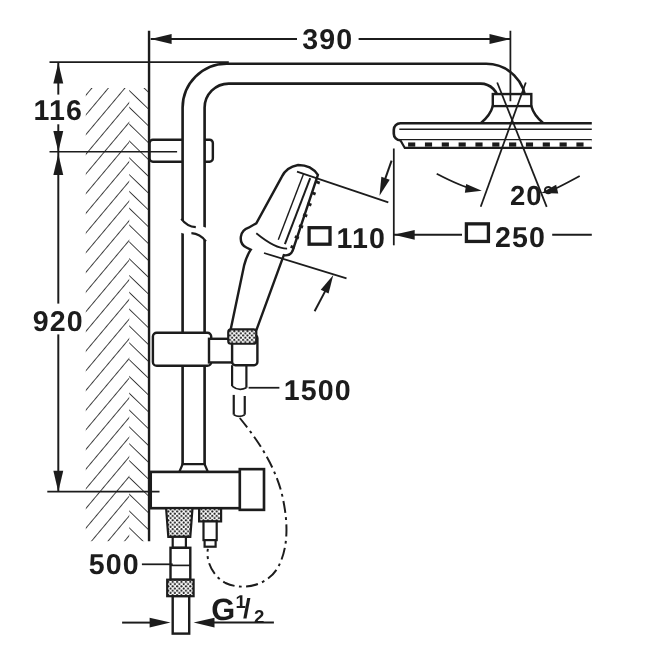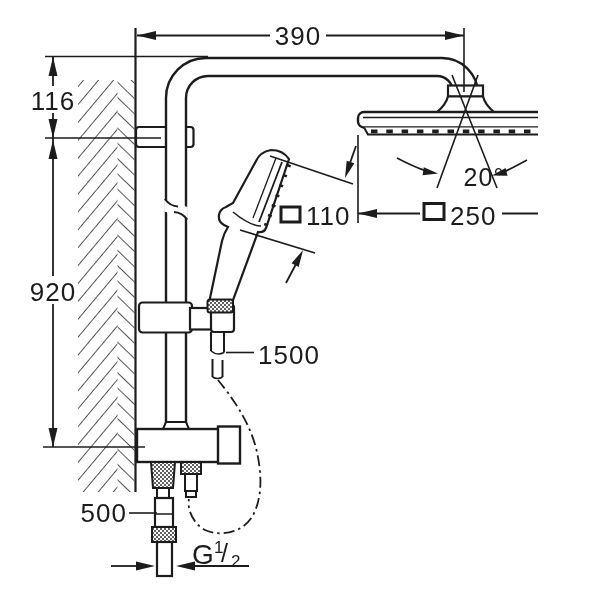--- a/index.html
+++ b/index.html
@@ -1,17 +1,17 @@
 <!DOCTYPE html>
 <html><head>
 <meta charset="utf-8">
 <style>
   html,body{margin:0;padding:0;background:#fff;}
   .stage{position:relative;width:538px;height:600px;background:#fff;overflow:hidden;
-         font-family:"Liberation Sans",sans-serif;}
+         font-family:"Liberation Sans",sans-serif;font-weight:bold;}
   svg{display:block;}
   text{fill:#1c1c1c;font-family:"Liberation Sans",sans-serif;letter-spacing:1px;}
 </style>
 </head>
 <body>
 
 <div class="stage">
 <svg width="600" height="600" viewBox="0 0 600 600">
   <defs>
     <pattern id="hatchL" width="11.5" height="11.5" patternUnits="userSpaceOnUse" patternTransform="rotate(40)">

